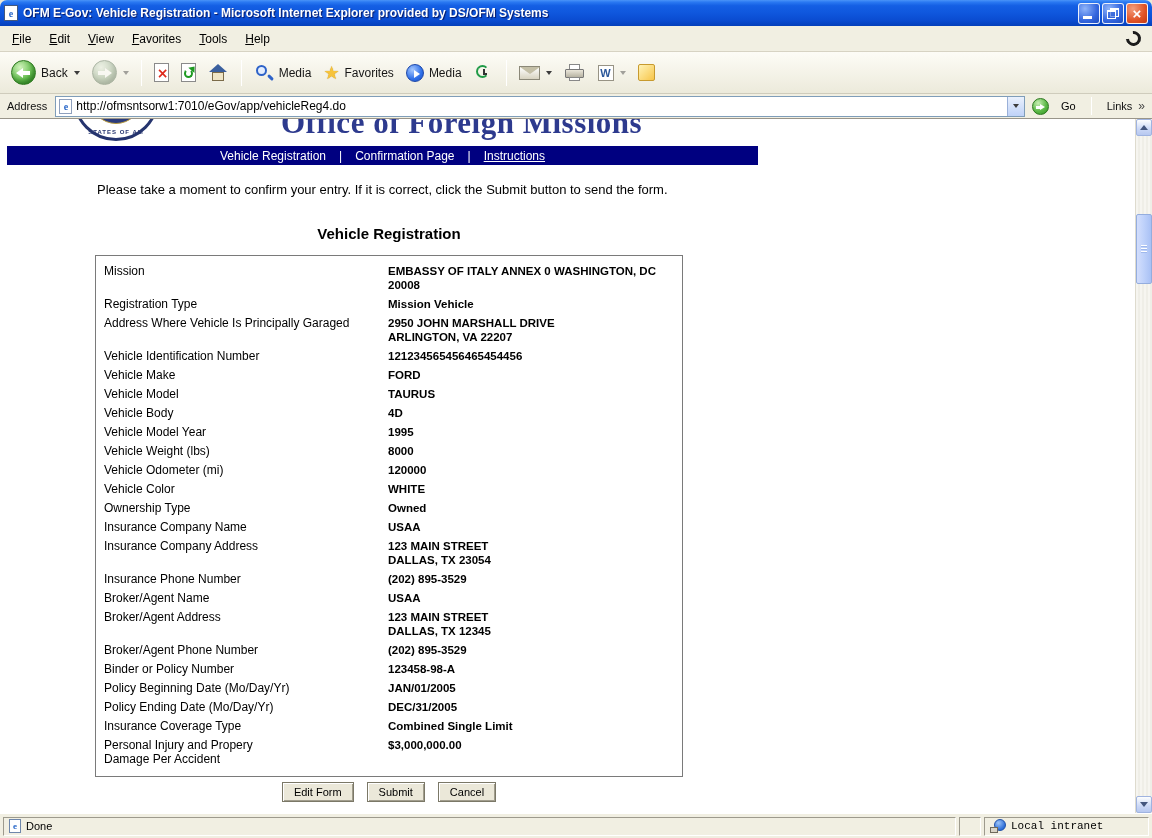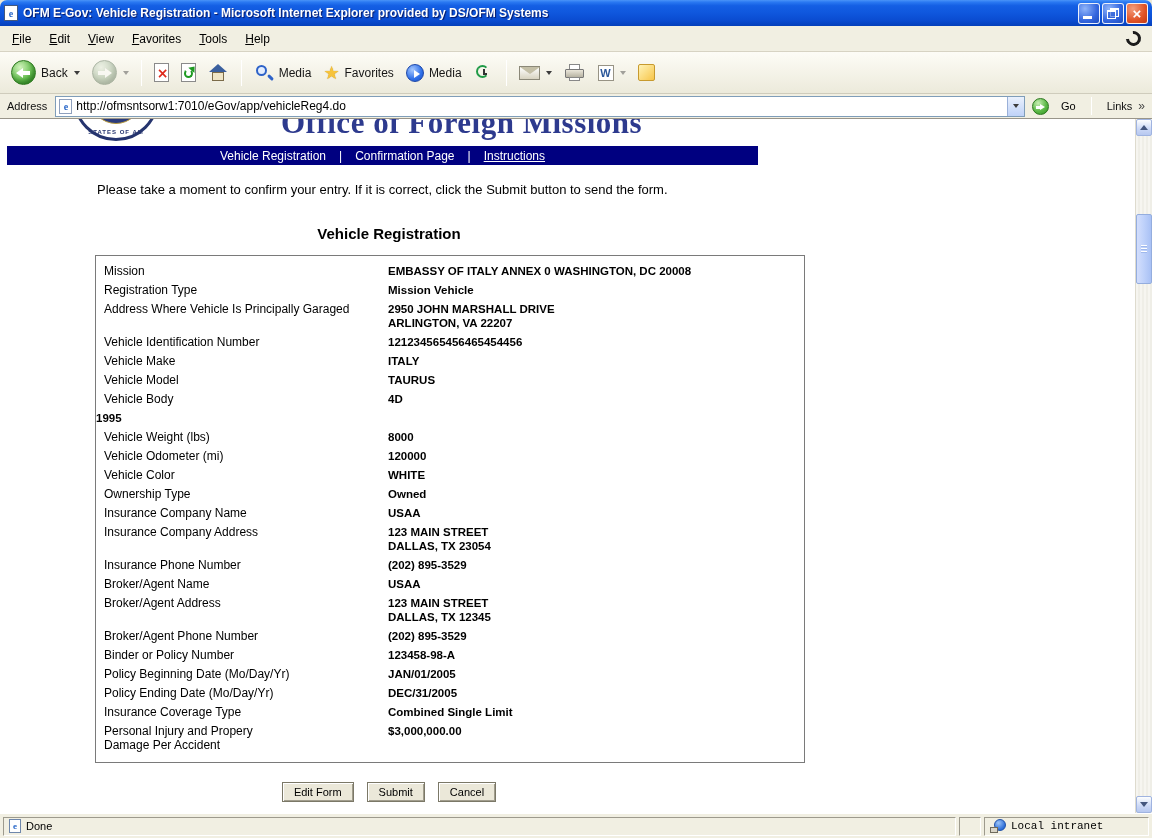--- a/index.html
+++ b/index.html
@@ -108,21 +108,21 @@
 
   .page-nav{position:absolute;left:7px;top:27px;width:751px;height:19px;background:#000080;
     display:flex;align-items:center;justify-content:center;color:#fff;font-size:12px;}
   .nav-item{padding:0 4px;white-space:nowrap;}
   .nav-link{text-decoration:underline;cursor:pointer;}
   .nav-sep{padding:0 9px;}
 
   .intro{position:absolute;left:97px;top:63px;font-size:13px;color:#000;white-space:nowrap;}
   .page-heading{position:absolute;left:95px;top:106px;width:588px;text-align:center;font-size:15px;font-weight:bold;color:#000;}
 
-  .fields-table{position:absolute;left:95px;top:136px;width:710px;border:1px solid #7a7a7a;background:#fff;padding:8px 0 5px;}
+  .fields-table{position:absolute;left:95px;top:136px;width:588px;border:1px solid #7a7a7a;background:#fff;padding:8px 0 5px;}
   .field-row{display:flex;align-items:flex-start;margin-bottom:5px;}
   .field-label{width:292px;flex:0 0 292px;padding-left:8px;font-size:12px;line-height:14px;color:#000;white-space:pre-line;}
   .field-value{flex:1;font-size:11.5px;font-weight:bold;line-height:14px;color:#000;white-space:pre-line;padding-right:6px;}
 
   .footer-buttons{position:absolute;left:95px;top:663px;width:588px;display:flex;justify-content:center;gap:13px;}
   .form-btn{height:20px;padding:0 11px;font-size:11px;font-family:"Liberation Sans",sans-serif;color:#000;
     background:#ebe8d9;border:1px solid #7b7867;box-shadow:inset 1px 1px 0 #fff, inset -1px -1px 0 #a19d8d;border-radius:0;}
 
   
   .vscroll{width:17px;flex:0 0 17px;display:flex;flex-direction:column;background:#f3f2ec;border-left:1px solid #dedbce;}
@@ -309,31 +309,32 @@
             <div class="field-label">Address Where Vehicle Is Principally Garaged</div>
             <div class="field-value">2950 JOHN MARSHALL DRIVE
 ARLINGTON, VA 22207</div>
           </div>
           <div class="field-row">
             <div class="field-label">Vehicle Identification Number</div>
             <div class="field-value">121234565456465454456</div>
           </div>
           <div class="field-row">
             <div class="field-label">Vehicle Make</div>
-            <div class="field-value">ITALY</div>
+            <div class="field-value">FORD</div>
           </div>
           <div class="field-row">
             <div class="field-label">Vehicle Model</div>
             <div class="field-value">TAURUS</div>
           </div>
           <div class="field-row">
             <div class="field-label">Vehicle Body</div>
             <div class="field-value">4D</div>
           </div>
           <div class="field-row">
+            <div class="field-label">Vehicle Model Year</div>
             <div class="field-value">1995</div>
           </div>
           <div class="field-row">
             <div class="field-label">Vehicle Weight (lbs)</div>
             <div class="field-value">8000</div>
           </div>
           <div class="field-row">
             <div class="field-label">Vehicle Odometer (mi)</div>
             <div class="field-value">120000</div>
           </div>

